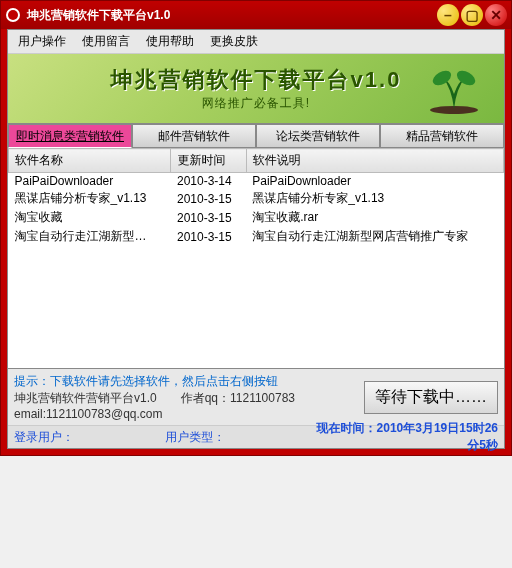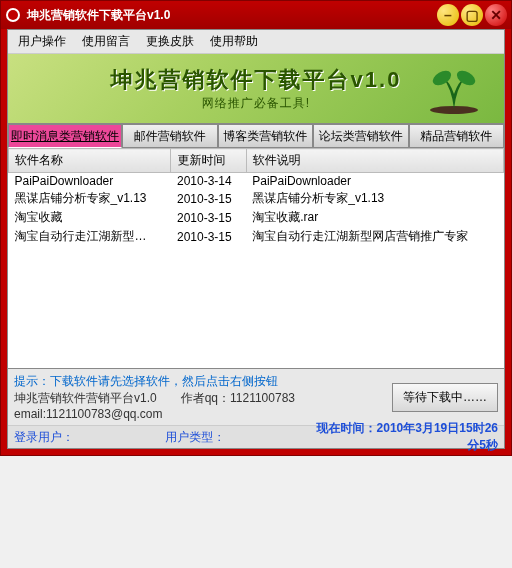--- a/index.html
+++ b/index.html
@@ -24,21 +24,21 @@
 .tab { flex: 1; border: 1px solid #888; background: linear-gradient(#f0f0f0, #d0d0d0); display: flex; align-items: center; justify-content: center; cursor: pointer; font-size: 12px; padding: 0 2px; white-space: nowrap; }
 .tab.active { background: #ec4899; border-bottom: 1px solid #fff; text-decoration: underline; }
 .tablearea { flex: 1; background: #fff; overflow: auto; border-bottom: 1px solid #888; }
 table { width: 100%; border-collapse: collapse; }
 th { text-align: left; background: linear-gradient(#f4f4f4, #e0e0e0); border: 1px solid #bbb; padding: 3px 6px; font-weight: normal; }
 td { padding: 1px 6px; white-space: nowrap; }
 .hintbar { padding: 4px 6px; background: #e8e8e8; border-bottom: 1px solid #ccc; display: flex; align-items: center; }
 .hint-left { flex: 1; }
 .hint-line1 { color: #0066cc; }
 .hint-line2 { color: #333; }
-.dlbtn { padding: 5px 10px; background: linear-gradient(#f8f8f8, #d8d8d8); border: 1px solid #888; cursor: pointer; font-size: 12px; margin-left: 8px; }
+.dlbtn { padding: 5px 10px; background: linear-gradient(#f8f8f8, #d8d8d8); border: 1px solid #888; cursor: pointer; font-size: 16px; margin-left: 8px; }
 .statusbar { height: 22px; background: #e0e0e0; display: flex; align-items: center; padding: 0 6px; font-size: 12px; color: #1d4ed8; }
 .statusbar > div { flex: 1; }
 .statusbar .right { text-align: right; flex: 1.2; font-weight: bold; }
 </style>
 </head>
 <body>
 
 <div class="window">
   <div class="titlebar">
     <span class="icon">
@@ -52,41 +52,40 @@
       <div class="winbtn min">–</div>
       <div class="winbtn max">▢</div>
       <div class="winbtn close">✕</div>
     </div>
   </div>
 
   <div class="inner">
     <div class="menubar" id="menubar">
         <div class="menuitem">用户操作</div>
         <div class="menuitem">使用留言</div>
+        <div class="menuitem">使用帮助</div>
         <div class="menuitem">更换皮肤</div>
-        <div class="menuitem">使用帮助</div>
       </div>
 
     <div class="banner">
       <div class="btitle">坤兆营销软件下载平台v1.0</div>
       <div class="bsub">网络推广必备工具!</div>
       <div class="plant">
         <svg width="60" height="50">
           <ellipse cx="30" cy="46" rx="24" ry="4" fill="#4a3020"></ellipse>
           <path d="M30 45 Q28 25 18 12 Q26 18 30 30 Q34 18 42 12 Q32 25 30 45" fill="#196619"></path>
           <ellipse cx="18" cy="14" rx="10" ry="6" fill="#2a8a2a" transform="rotate(-30 18 14)"></ellipse>
           <ellipse cx="42" cy="14" rx="10" ry="6" fill="#2a8a2a" transform="rotate(30 42 14)"></ellipse>
         </svg>
       </div>
     </div>
 
     <div class="tabs" id="tabs">
         <div class="tab active">即时消息类营销软件</div>
         <div class="tab">邮件营销软件</div>
-        <div class="tab">博客类营销软件</div>
         <div class="tab">论坛类营销软件</div>
         <div class="tab">精品营销软件</div>
       </div>
 
     <div class="tablearea">
       <table>
         <thead>
             <tr id="thead-row">
               <th>软件名称</th>
               <th>更新时间</th>

